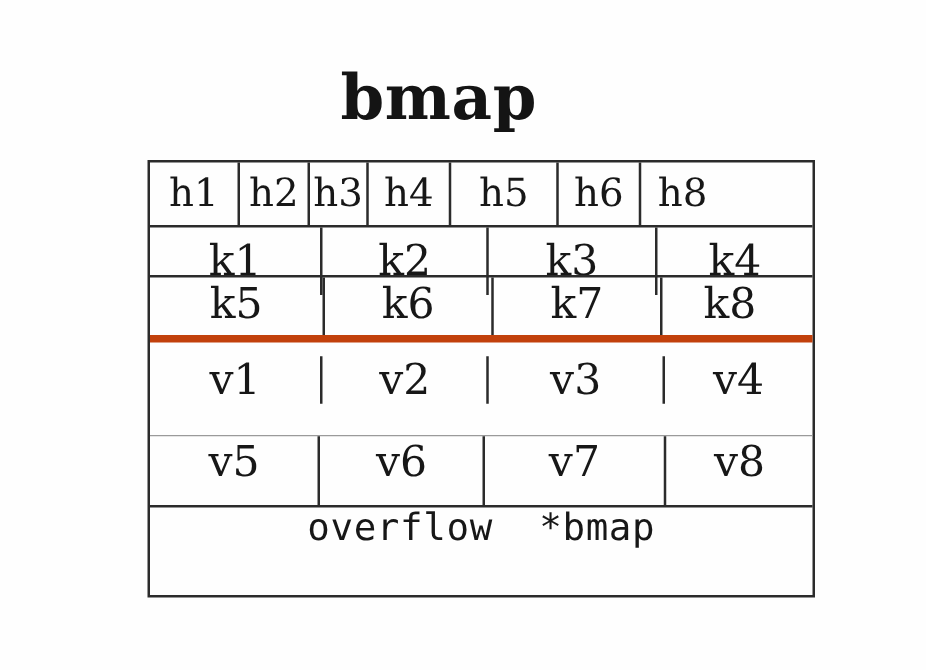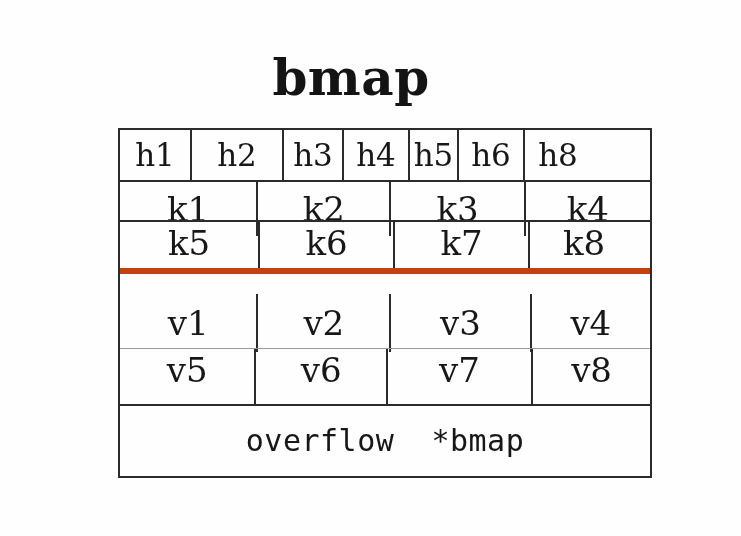--- a/index.html
+++ b/index.html
@@ -93,22 +93,23 @@
     top: 52px;
     height: 54px;
   }
   .row-keys-b {
     top: 90px;
     height: 54px;
     border-top: 2px solid #2b2b2b;
     border-bottom: 6px solid #c2410c;
   }
   .row-vals-a {
-    top: 164px;
+    top: 145px;
     height: 58px;
+    align-items: center;
   }
   .row-vals-b {
     top: 218px;
     height: 58px;
     border-top: 1px solid #9a9a9a;
     border-bottom: 2px solid #2b2b2b;
   }
 
   .row-keys-a .struct-cell,
   .row-keys-b .struct-cell,
@@ -121,21 +122,21 @@
   
   .row-keys-a .struct-cell,
   .row-vals-a .struct-cell { align-items: center; }
   .row-keys-b .struct-cell,
   .row-vals-b .struct-cell { align-items: flex-start; padding-top: 2px; }
 
   .row-overflow {
     top: 276px;
     height: 70px;
     display: flex;
-    align-items: center;
+    align-items: flex-start;
     justify-content: center;
   }
   .overflow-text {
     font-family: "DejaVu Sans Mono", monospace;
     font-size: 30px;
     line-height: 34px;
     letter-spacing: 0.5px;
     color: #171717;
     white-space: pre;
   }
@@ -146,30 +147,30 @@
 <div id="canvas">
 
   <div class="diagram-title">bmap</div>
 
   <div class="struct-table">
 
     <div class="struct-row row-hash">
       <div class="struct-cell" style="width:70px">
           <span>h1</span>
         </div>
-      <div class="struct-cell" style="width:92px">
+      <div class="struct-cell" style="width:56px">
           <span>h2</span>
         </div>
-      <div class="struct-cell" style="width:60px">
+      <div class="struct-cell" style="width:47px">
           <span>h3</span>
         </div>
       <div class="struct-cell" style="width:66px">
           <span>h4</span>
         </div>
-      <div class="struct-cell" style="width:49px">
+      <div class="struct-cell" style="width:86px">
           <span>h5</span>
         </div>
       <div class="struct-cell" style="width:66px">
           <span>h6</span>
         </div>
       <div class="struct-cell" style="width:68px">
           <span>h8</span>
         </div>
     </div>
 

